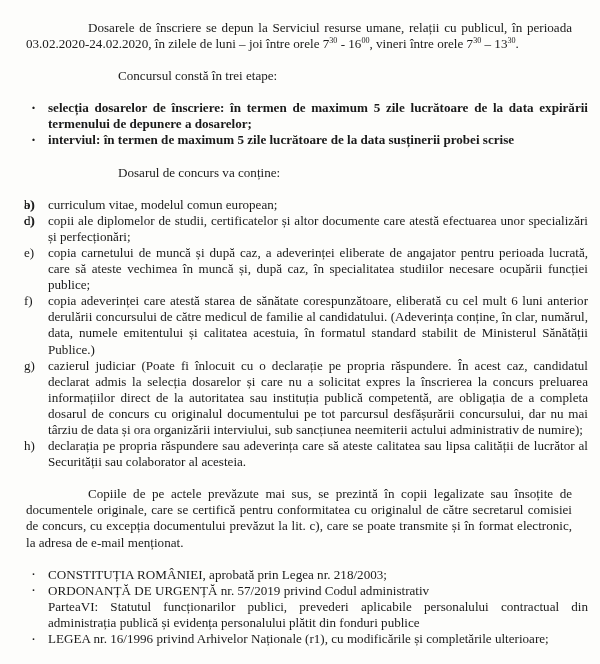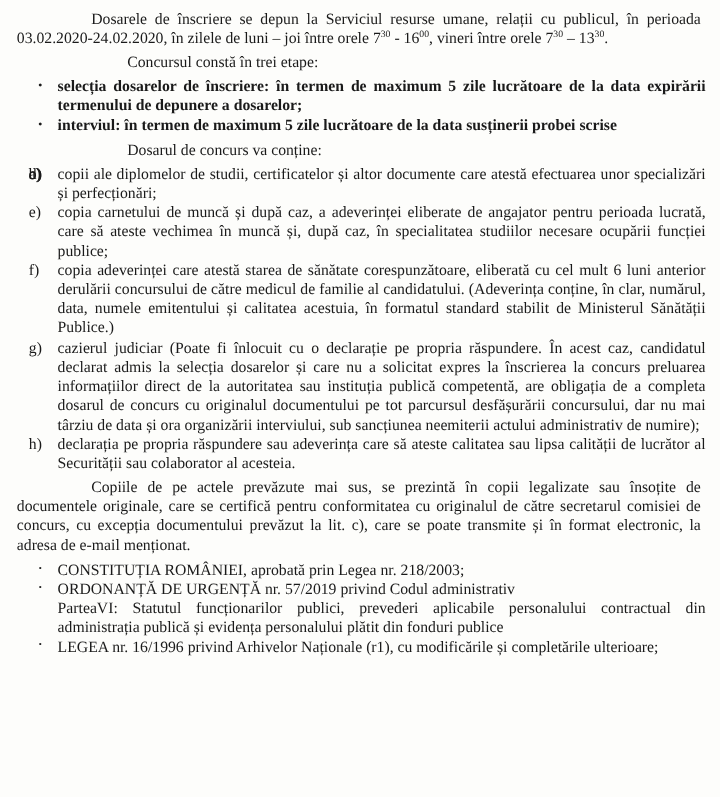--- a/index.html
+++ b/index.html
@@ -20,21 +20,21 @@
     height: 664px;
     box-sizing: border-box;
     padding: 4px 12px 0 10px;
     background: #fdfdfb;
   }
   .para {
     font-size: 13.1px;
     line-height: 16.1px;
     text-align: justify;
     text-justify: inter-word;
-    margin: 4px;
+    margin: 16px;
     hyphens: none;
   }
   .indent {
     text-indent: 62px;
   }
   .center-ish {
     text-indent: 92px;
   }
   .dot-list {
     list-style: none;
@@ -131,21 +131,21 @@
 
   <ul class="dot-list">
     <li>selecția dosarelor de înscriere: în termen de maximum 5 zile lucrătoare de la data expirării termenului de depunere  a dosarelor;</li>
     <li>interviul: în termen de maximum 5 zile lucrătoare de la data susținerii probei scrise</li>
   </ul>
 
   <p class="para center-ish">Dosarul de concurs va conține:</p>
 
   <ol class="alpha-list">
     <li><span class="marker">a)</span></li>
-    <li><span class="marker">b)</span></li>
+    <li><span class="marker">b)</span><span>curriculum vitae, modelul comun european;</span></li>
     <li><span class="marker">c)</span></li>
     <li><span class="marker">d)</span><span>copii ale diplomelor de studii, certificatelor și altor documente care atestă efectuarea unor specializări și perfecționări;</span></li>
     <li><span class="marker">e)</span><span>copia carnetului de muncă și după caz, a adeverinței eliberate de angajator pentru perioada lucrată, care să ateste vechimea în muncă și, după caz, în specialitatea studiilor necesare ocupării funcției publice;</span></li>
     <li><span class="marker">f)</span><span>copia adeverinței care atestă starea de sănătate corespunzătoare, eliberată cu cel mult 6 luni anterior derulării concursului de către medicul de familie al candidatului. (Adeverința conține, în clar, numărul, data, numele emitentului și calitatea acestuia, în formatul standard stabilit de Ministerul Sănătății Publice.)</span></li>
     <li><span class="marker">g)</span><span>cazierul judiciar (Poate fi înlocuit cu o declarație pe propria răspundere. În acest caz, candidatul declarat admis la selecția dosarelor și care nu a solicitat expres la înscrierea la concurs preluarea informațiilor direct de la autoritatea sau instituția publică competentă, are obligația de a completa dosarul de concurs cu originalul documentului pe tot parcursul desfășurării concursului, dar nu mai târziu de data și ora organizării interviului, sub sancțiunea neemiterii actului administrativ de numire);</span></li>
     <li><span class="marker">h)</span><span>declarația pe propria răspundere sau adeverința care să ateste calitatea sau lipsa calității de lucrător al Securității sau colaborator al acesteia.</span></li>
   </ol>
 
   <p class="para indent">Copiile de pe actele prevăzute mai sus, se prezintă în copii legalizate sau însoțite de documentele originale, care se certifică pentru conformitatea cu originalul de către secretarul comisiei de concurs, cu excepția documentului prevăzut la lit. c), care se poate transmite și în format electronic, la adresa de e-mail menționat.</p>
 

